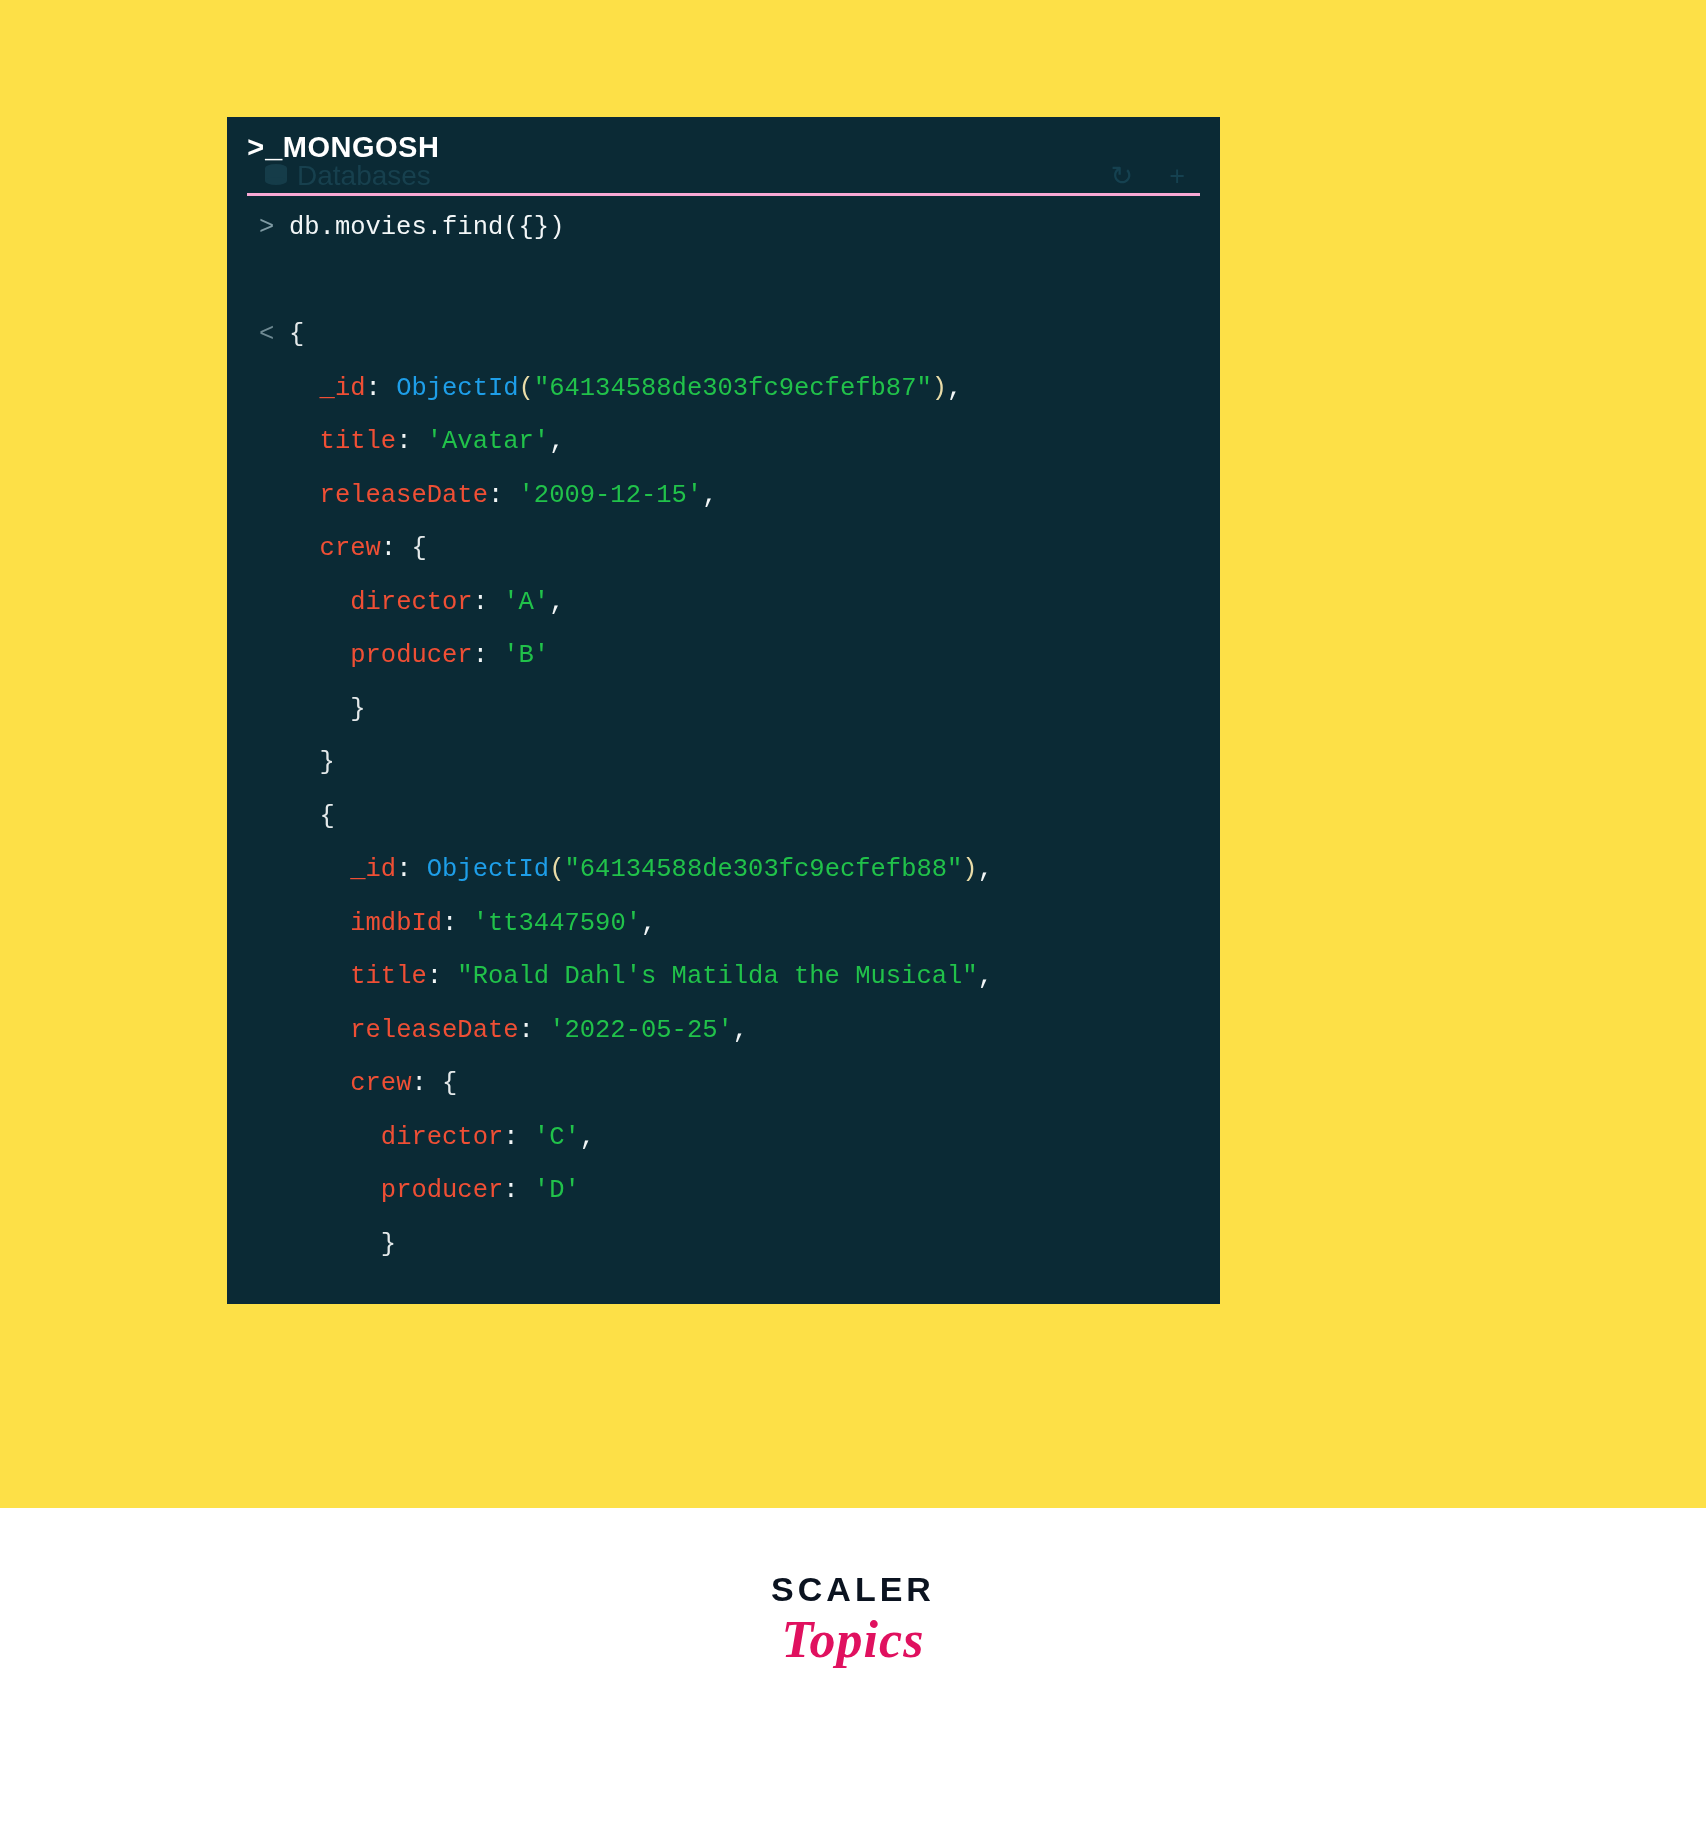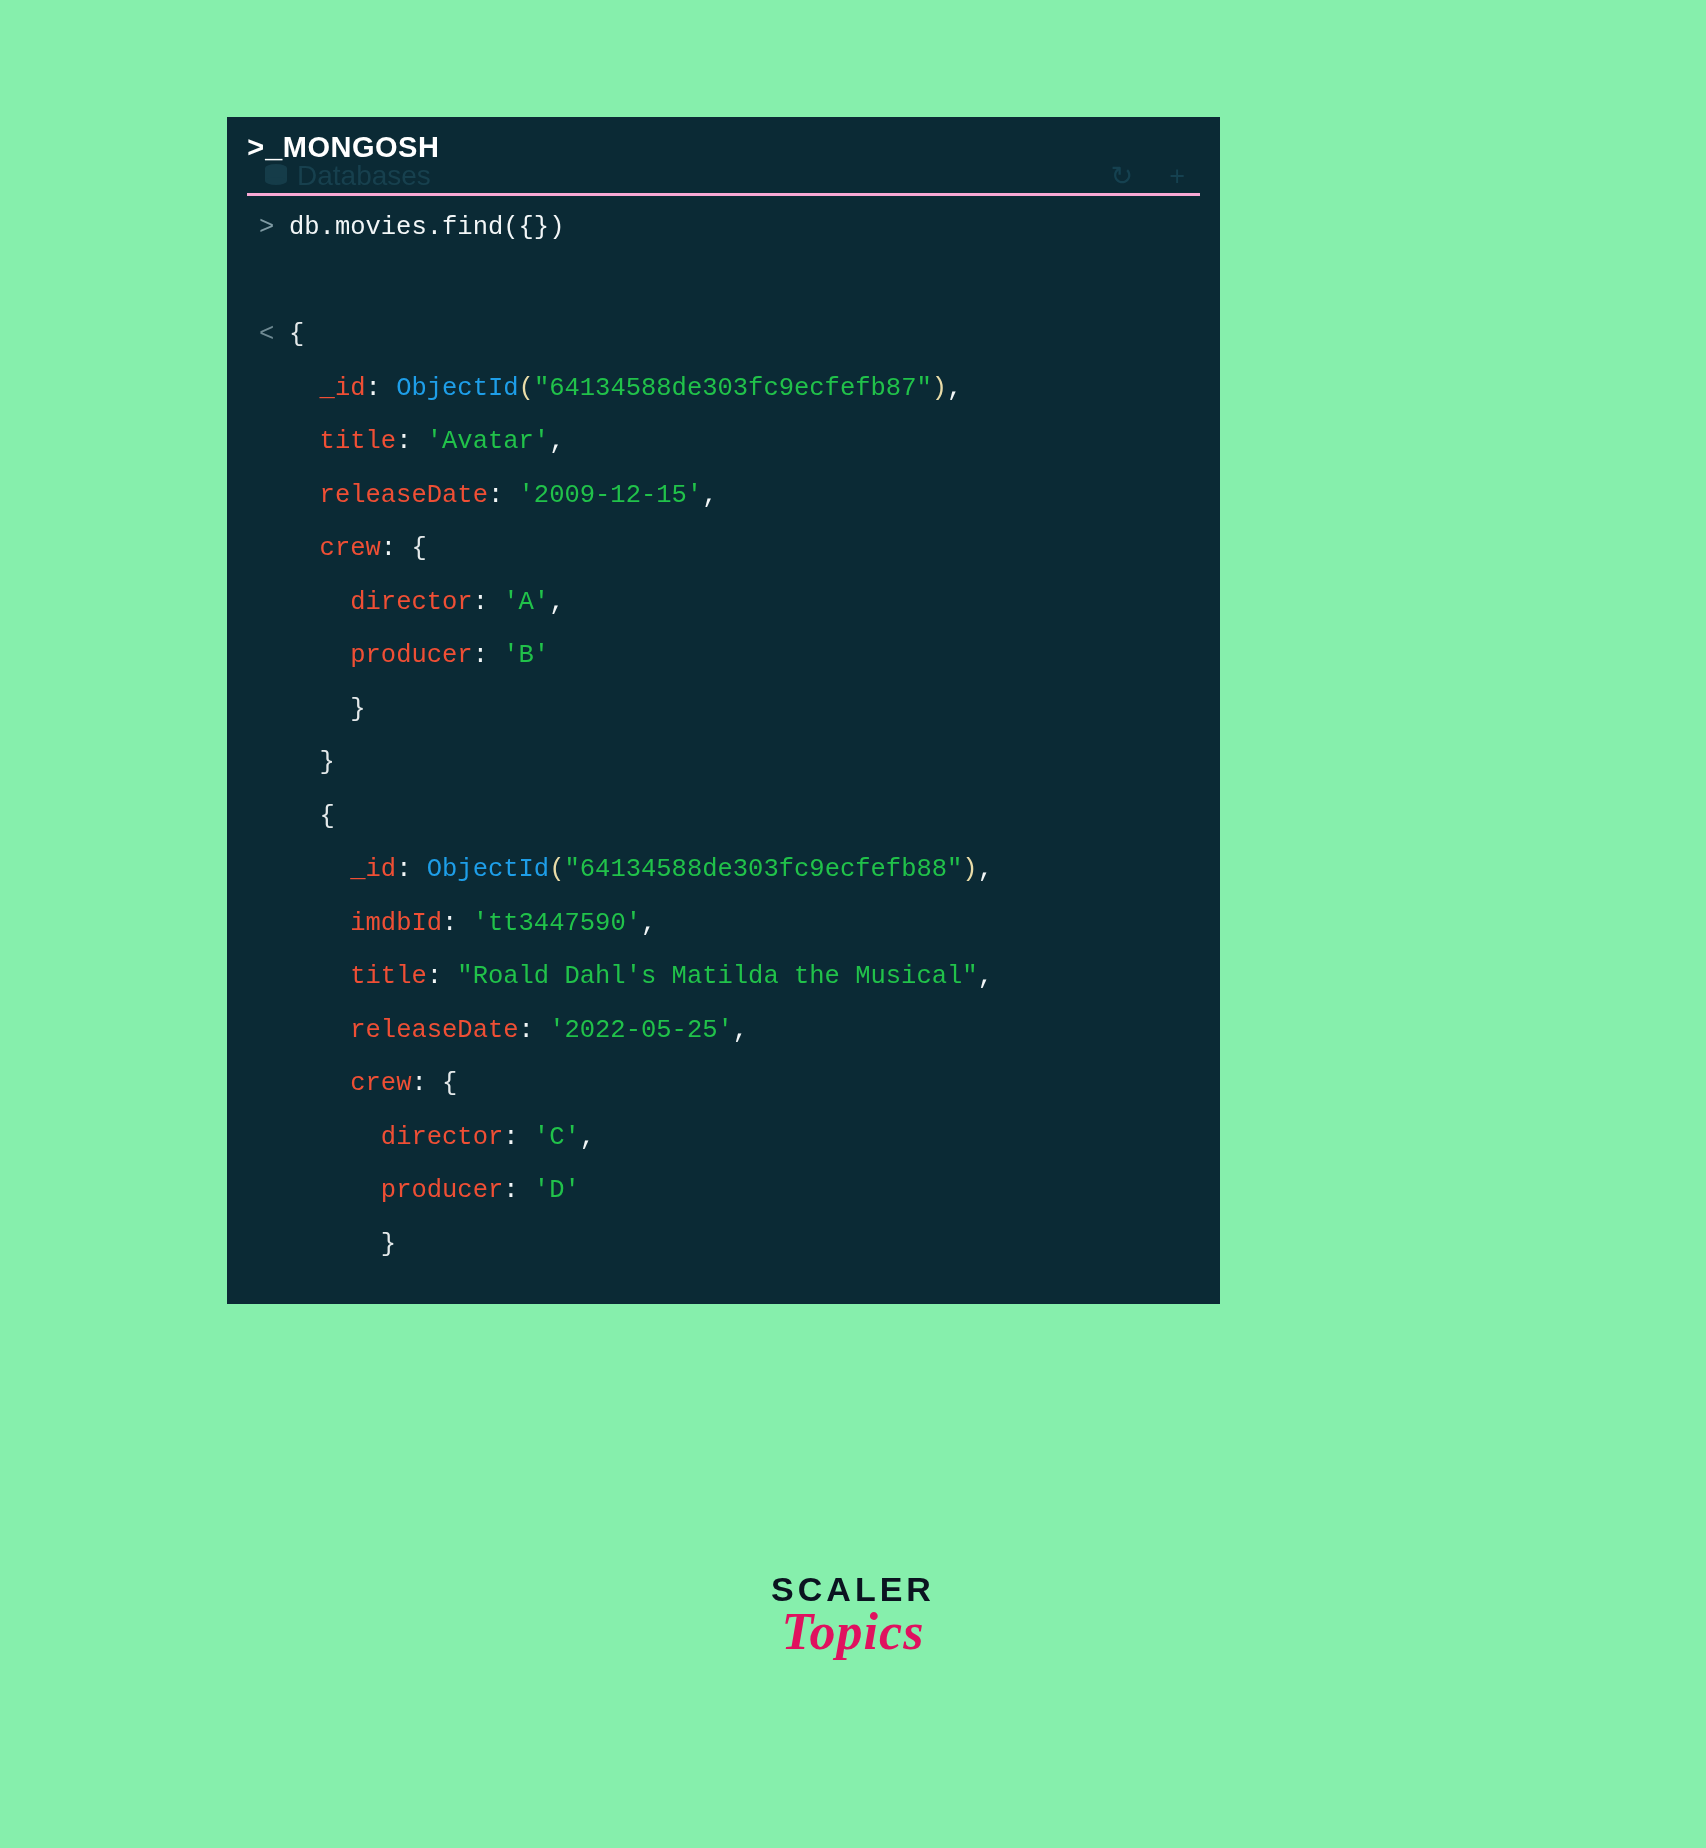--- a/index.html
+++ b/index.html
@@ -10,23 +10,23 @@
   body {
     width: 1706px;
     height: 1848px;
     font-family: "Liberation Sans", sans-serif;
     overflow: hidden;
     position: relative;
   }
 
   .page {
     width: 1706px;
-    height: 1848px;
-    position: relative;
-    background: #86efac;
+    height: 1508px;
+    position: relative;
+    background: #fde047;
   }
 
   
   .terminal {
     position: absolute;
     left: 227px;
     top: 117px;
     width: 993px;
     height: 1187px;
     background: #0b2a35;
@@ -168,20 +168,21 @@
     color: #0b1320;
     line-height: 1;
   }
   .logo-topics {
     font-family: "Liberation Serif", serif;
     font-style: italic;
     font-size: 52px;
     font-weight: 700;
     color: #e0115f;
     line-height: 1;
+    margin-top: 8px;
     letter-spacing: 1px;
   }
 </style>
 </head>
 <body>
 
 <div class="page">
 
   <div class="terminal">
 

